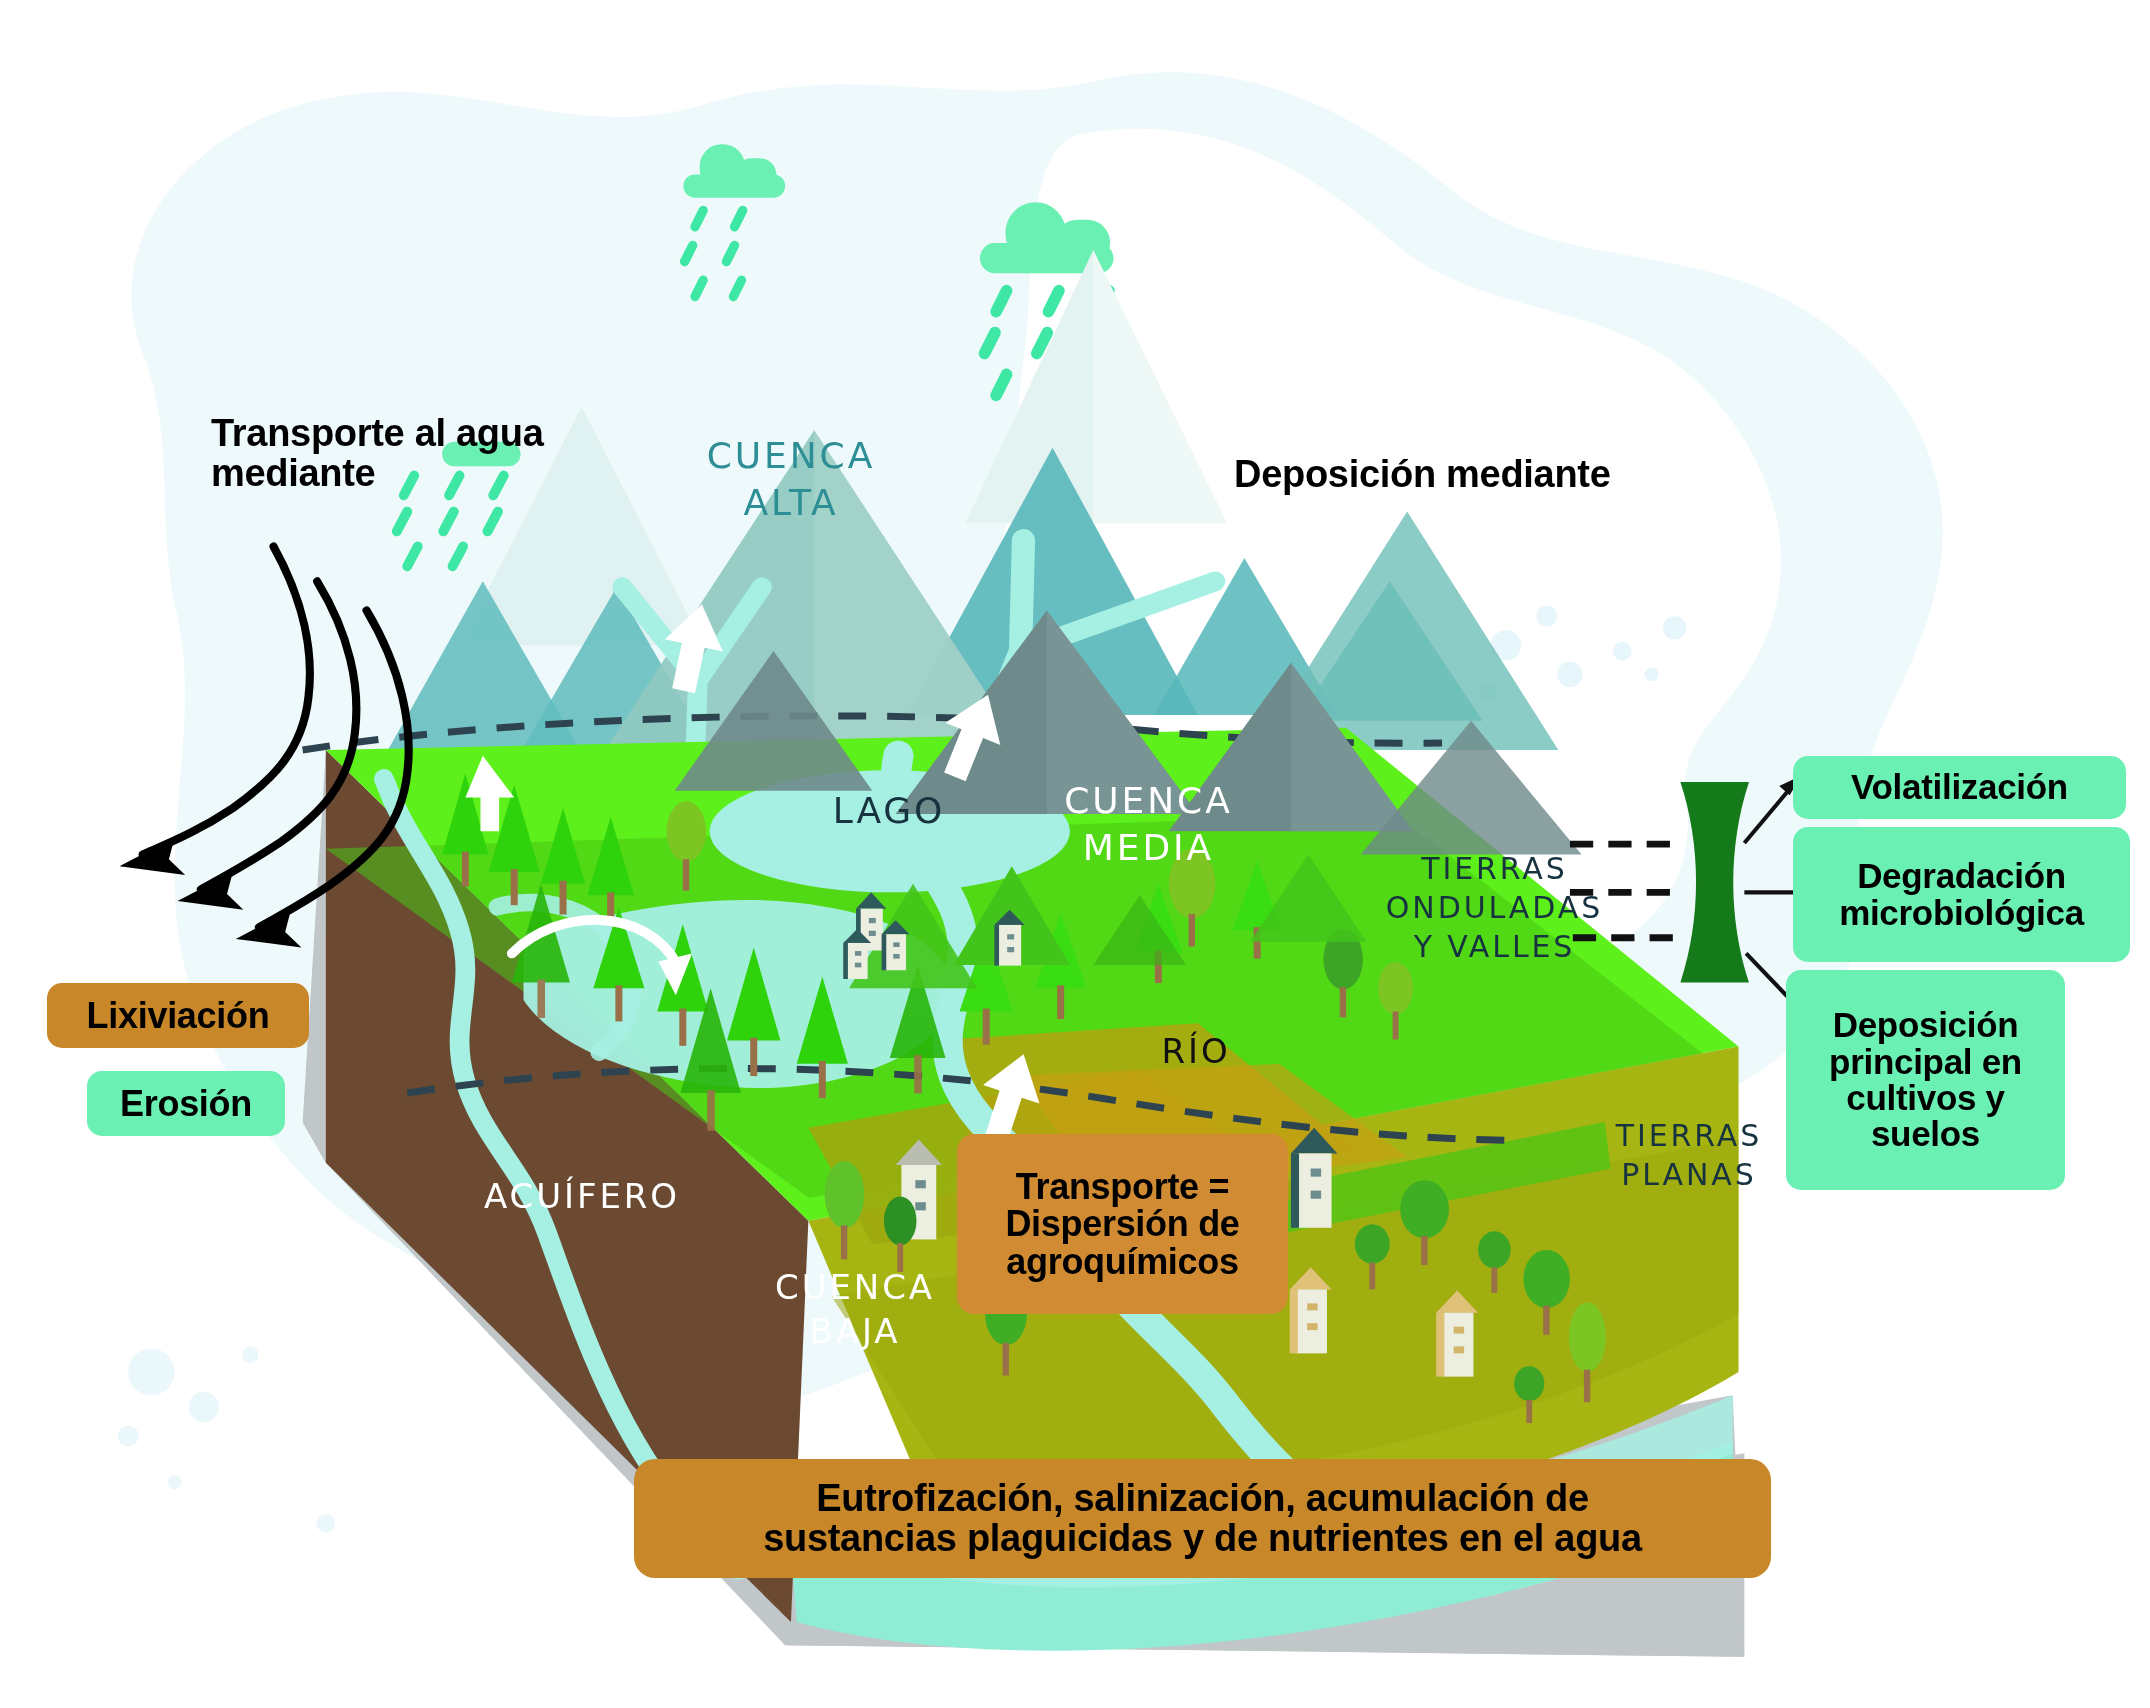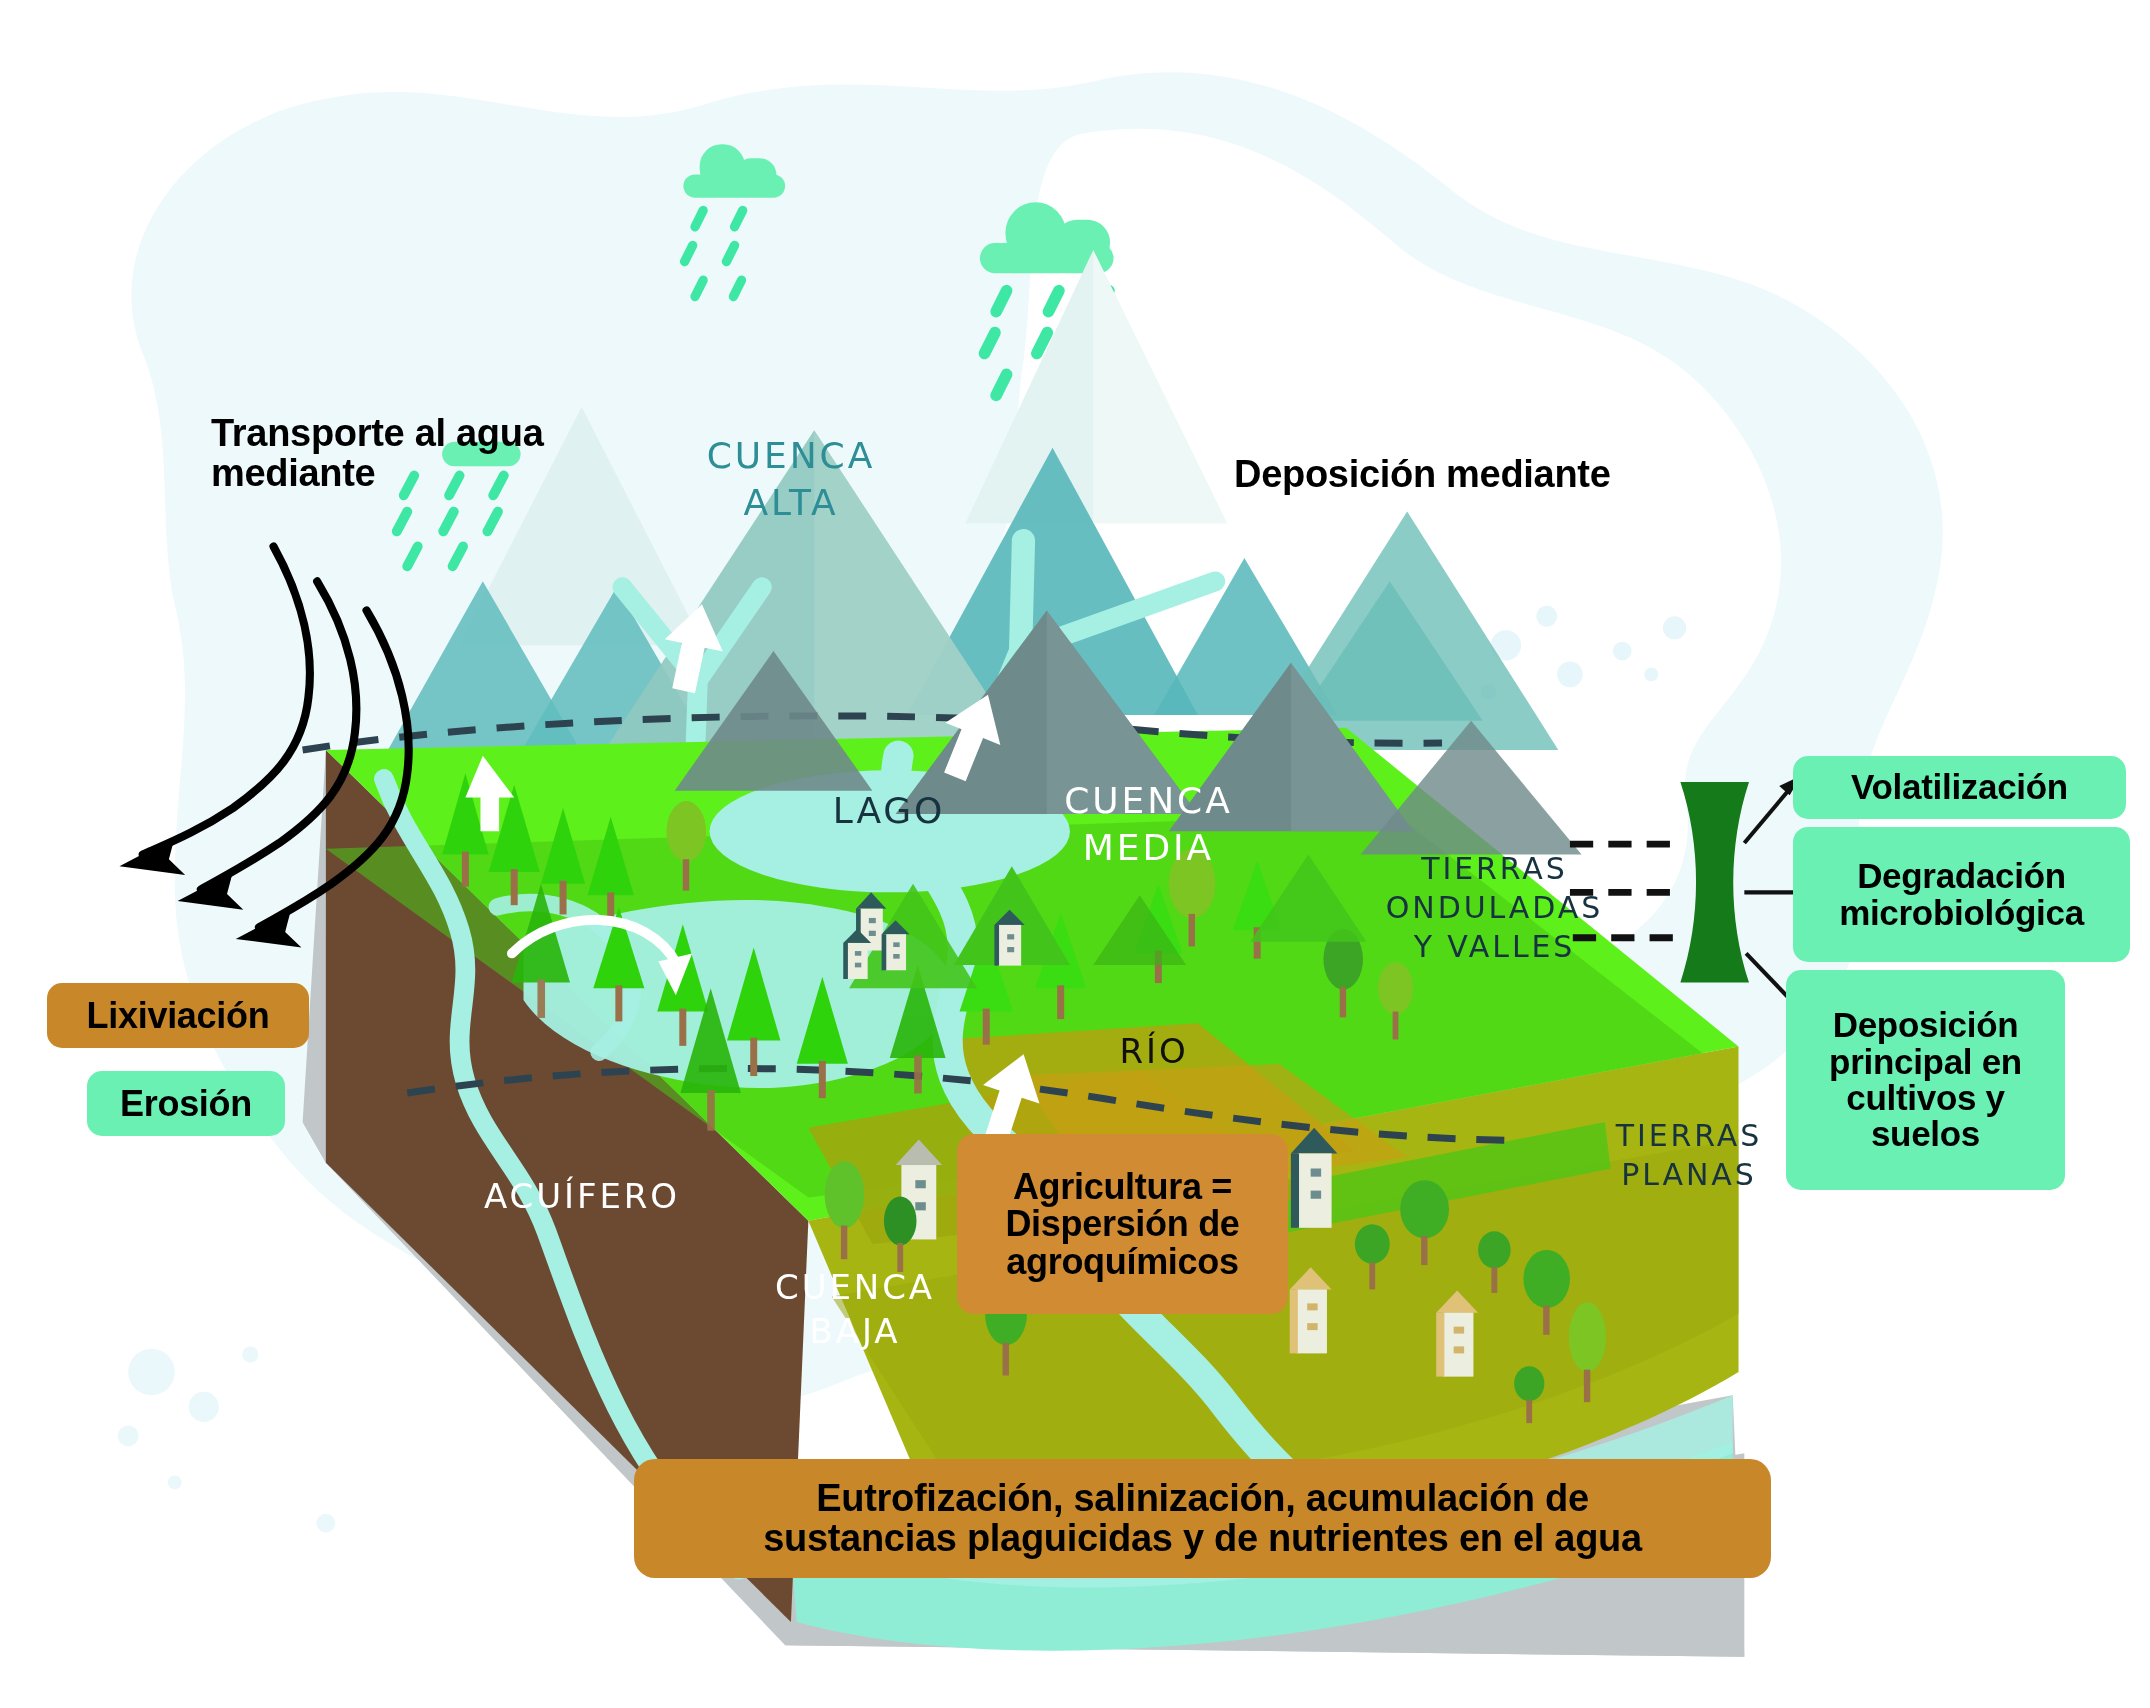--- a/index.html
+++ b/index.html
@@ -415,36 +415,36 @@
   <div class="pill green" style="left:87px;top:1071px;width:198px;height:65px;font-size:36px;">Erosión</div>
 
   <div class="pill green" style="left:1793px;top:756px;width:333px;height:63px;font-size:35px;">Volatilización</div>
   <div class="pill green" style="left:1793px;top:827px;width:337px;height:135px;font-size:35px;white-space:pre-line;">Degradación
 microbiológica</div>
   <div class="pill green" style="left:1786px;top:970px;width:279px;height:220px;font-size:35px;white-space:pre-line;">Deposición
 principal en
 cultivos y
 suelos</div>
 
-  <div class="pill brown" style="left:957px;top:1134px;width:331px;height:180px;font-size:36px;white-space:pre-line;background:#d18b33;border-radius:17.4px;">Agricultura =
+  <div class="pill brown" style="left:957px;top:1134px;width:331px;height:180px;font-size:36px;white-space:pre-line;background:#d18b33;border-radius:17.4px;">Transporte =
 Dispersión de
 agroquímicos</div>
 
   <div class="pill brown" style="left:634px;top:1459px;width:1137px;height:119px;font-size:38px;white-space:pre-line;border-radius:21px;">Eutrofización, salinización, acumulación de
 sustancias plaguicidas y de nutrientes en el agua</div>
 
   <div class="hand teal" style="left:669px;top:433px;width:244px;font-size:36px;">CUENCA
 ALTA</div>
 
   <div class="hand dark" style="left:802px;top:788px;width:174px;font-size:36px;">LAGO</div>
 
   <div class="hand white" style="left:1032px;top:778px;width:233px;font-size:36px;">CUENCA
 MEDIA</div>
 
-  <div class="hand black" style="left:1090px;top:1029px;width:128px;font-size:34px;text-align:center;">RÍO</div>
+  <div class="hand black" style="left:1132px;top:1029px;width:128px;font-size:34px;text-align:center;">RÍO</div>
 
   <div class="hand white" style="left:454px;top:1174px;width:256px;font-size:34px;">ACUÍFERO</div>
 
   <div class="hand white" style="left:756px;top:1265px;width:198px;font-size:34px;">CUENCA
 BAJA</div>
 
 
   <div class="hand dark" style="left:1378px;top:849px;width:233px;font-size:30px;">TIERRAS
 ONDULADAS
 Y VALLES</div>

